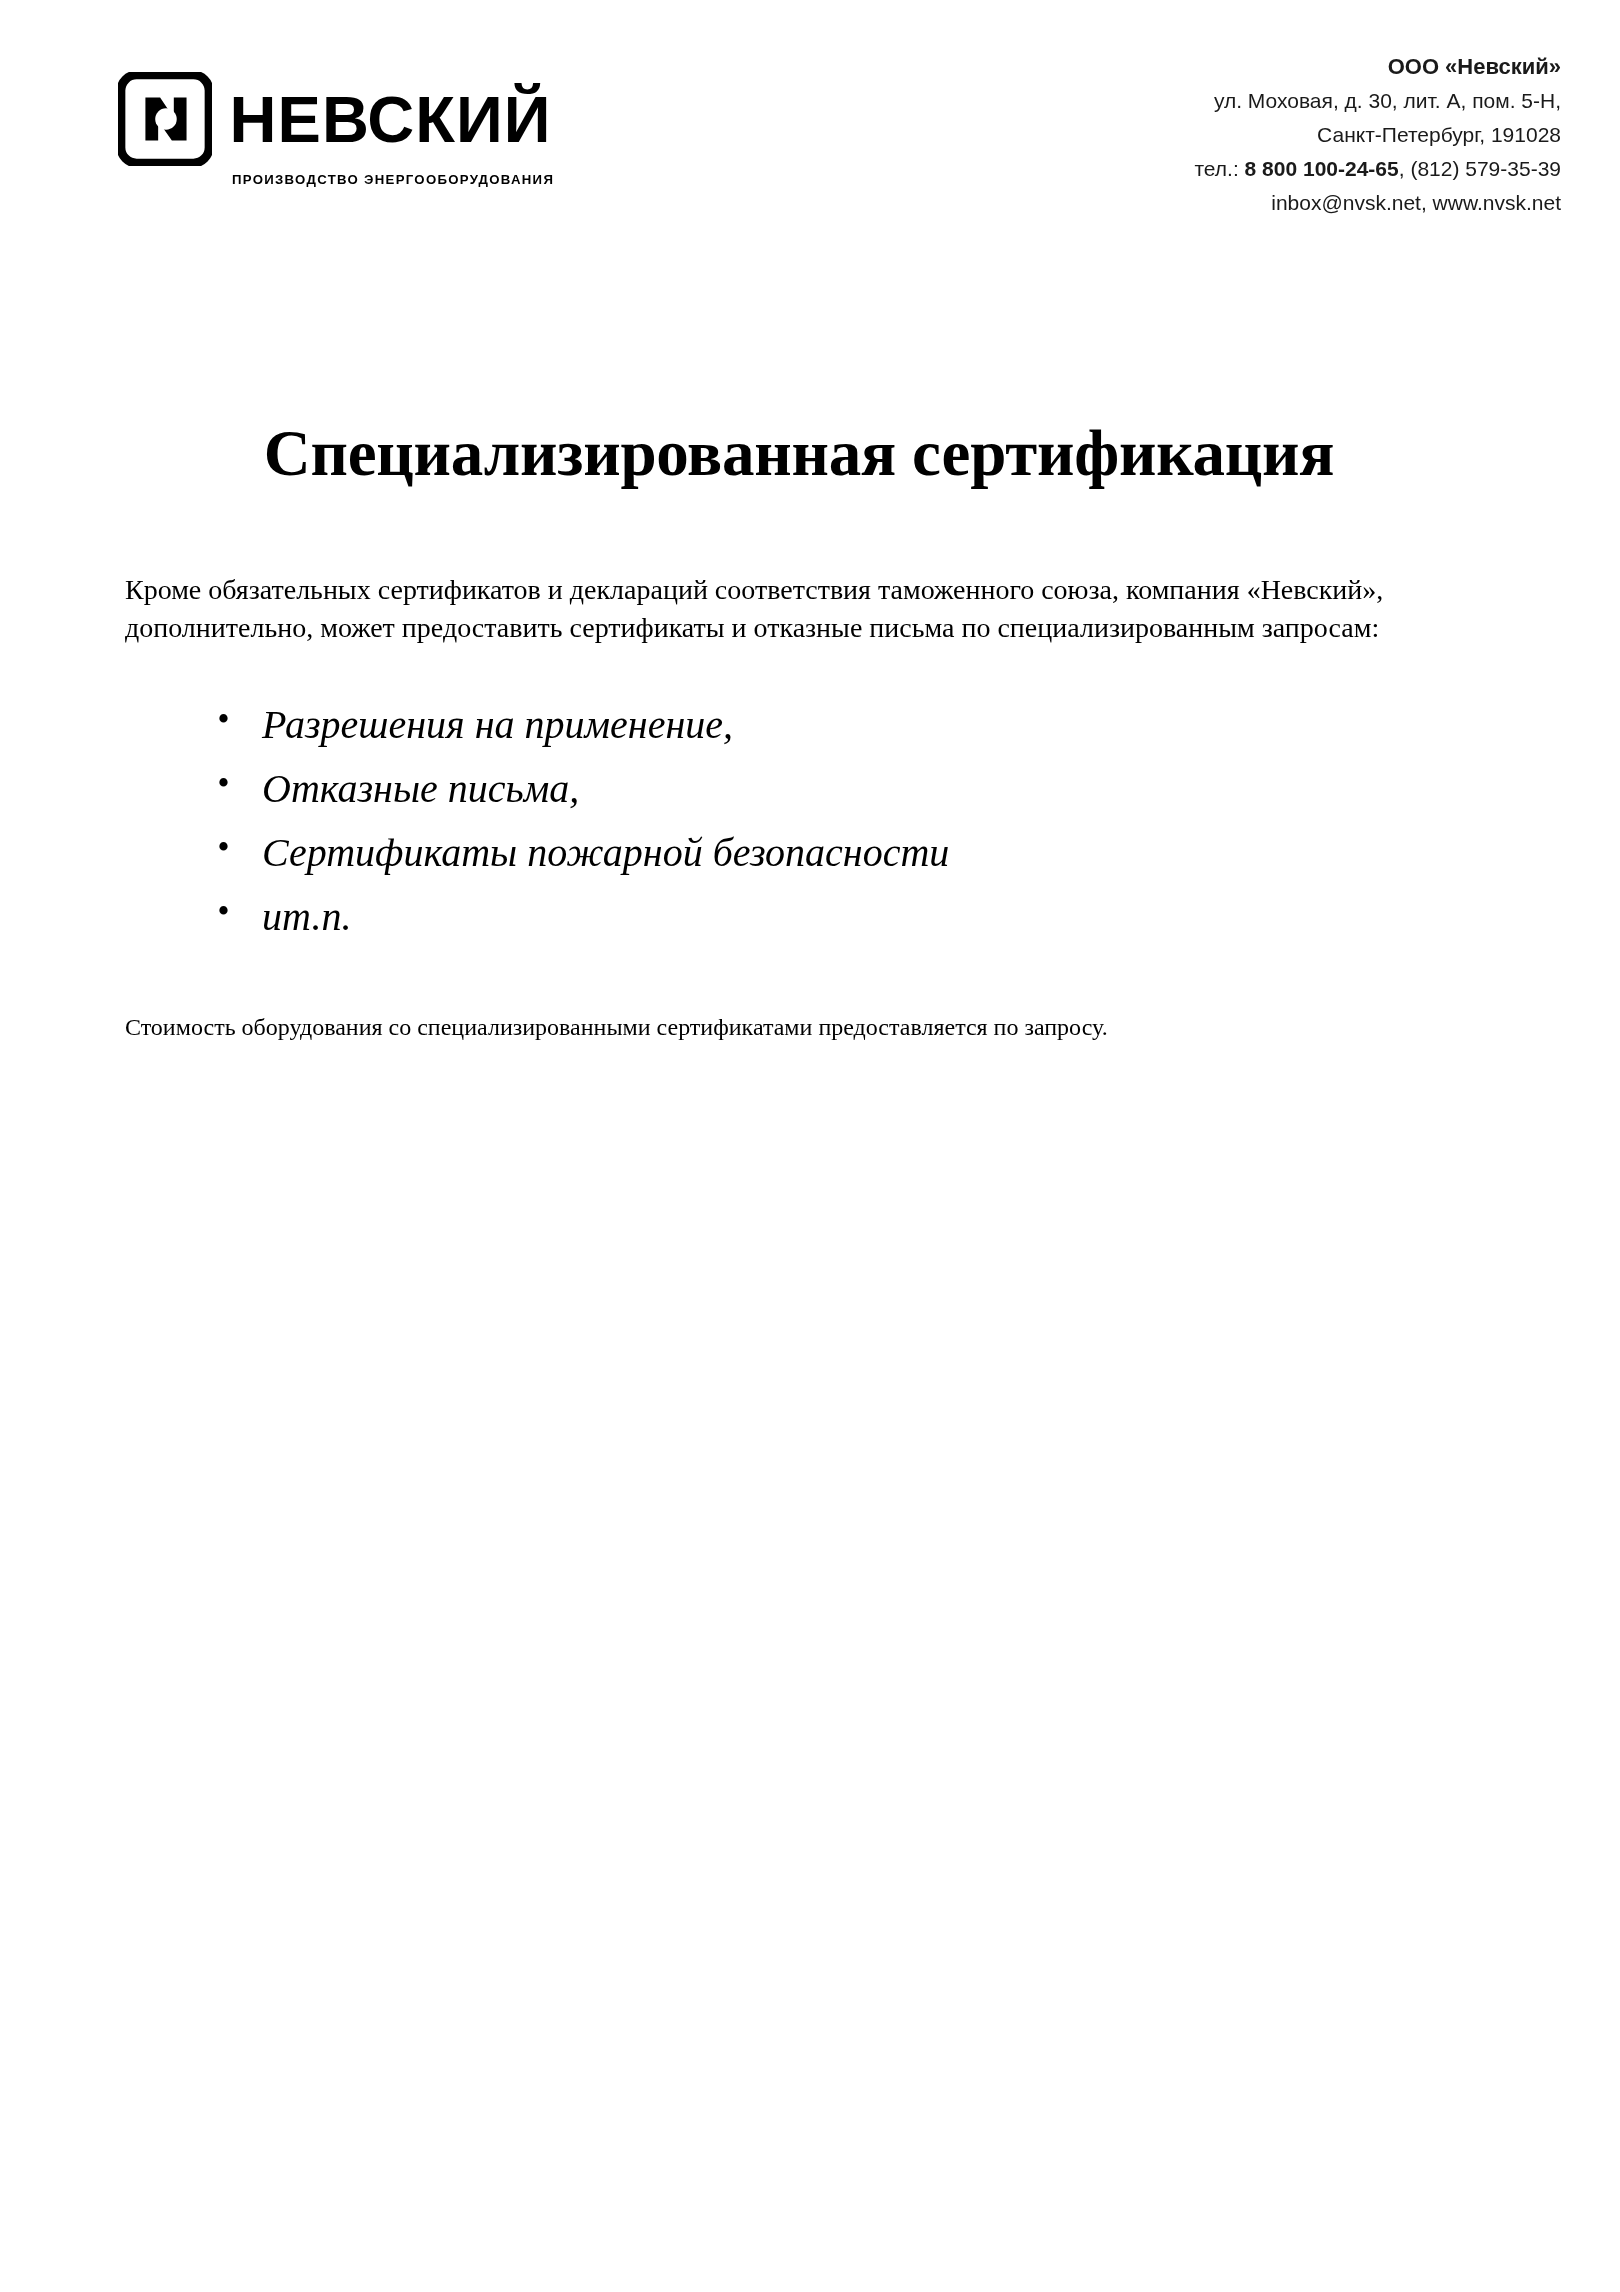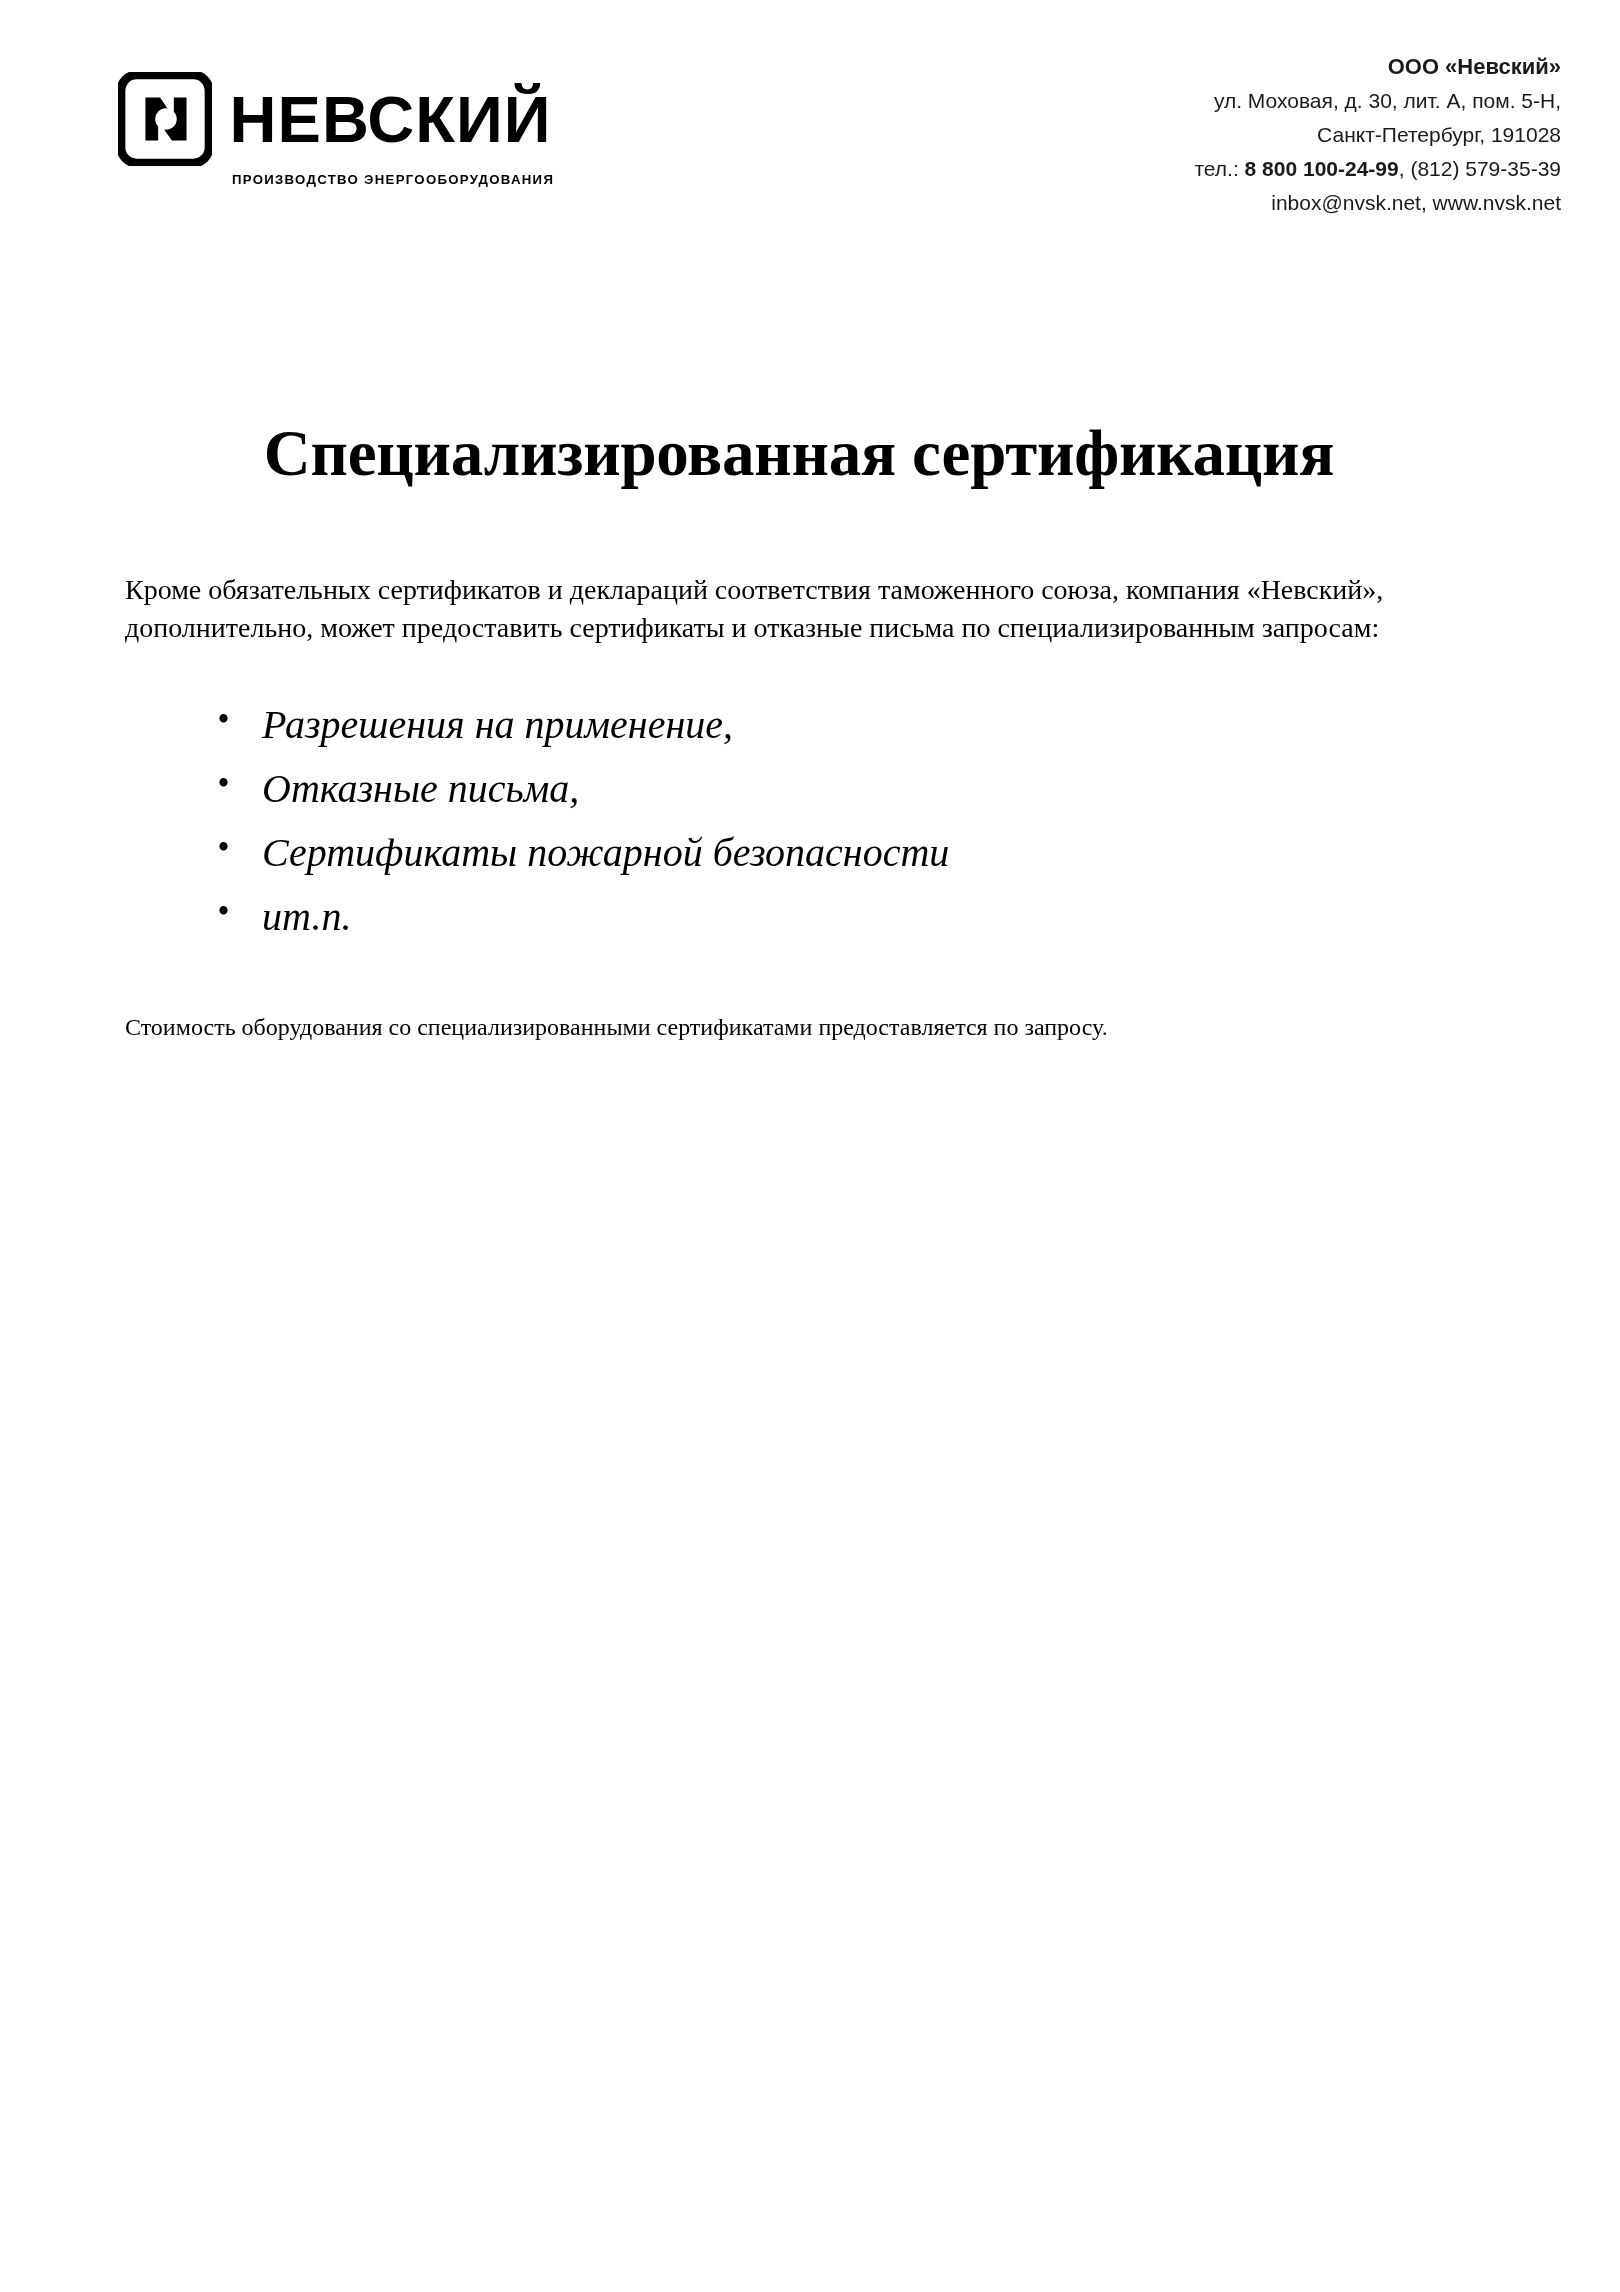--- a/index.html
+++ b/index.html
@@ -137,21 +137,21 @@
       <span class="logo-word">НЕВСКИЙ</span>
     </div>
     <div class="logo-sub">ПРОИЗВОДСТВО ЭНЕРГООБОРУДОВАНИЯ</div>
   </div>
 
   <div class="contacts">
     <div class="company">ООО «Невский»</div>
     <div>ул. Моховая, д. 30, лит. А, пом. 5-Н,</div>
     <div>Санкт-Петербург, 191028</div>
     <div>
-      <span>тел.: </span><span class="phone-bold">8 800 100-24-99</span><span>, (812) 579-35-39</span>
+      <span>тел.: </span><span class="phone-bold">8 800 100-24-65</span><span>, (812) 579-35-39</span>
     </div>
     <div>inbox@nvsk.net, www.nvsk.net</div>
   </div>
 
 </div>
 
 <div class="content">
 
   <h1 class="title">Специализированная сертификация</h1>
 

